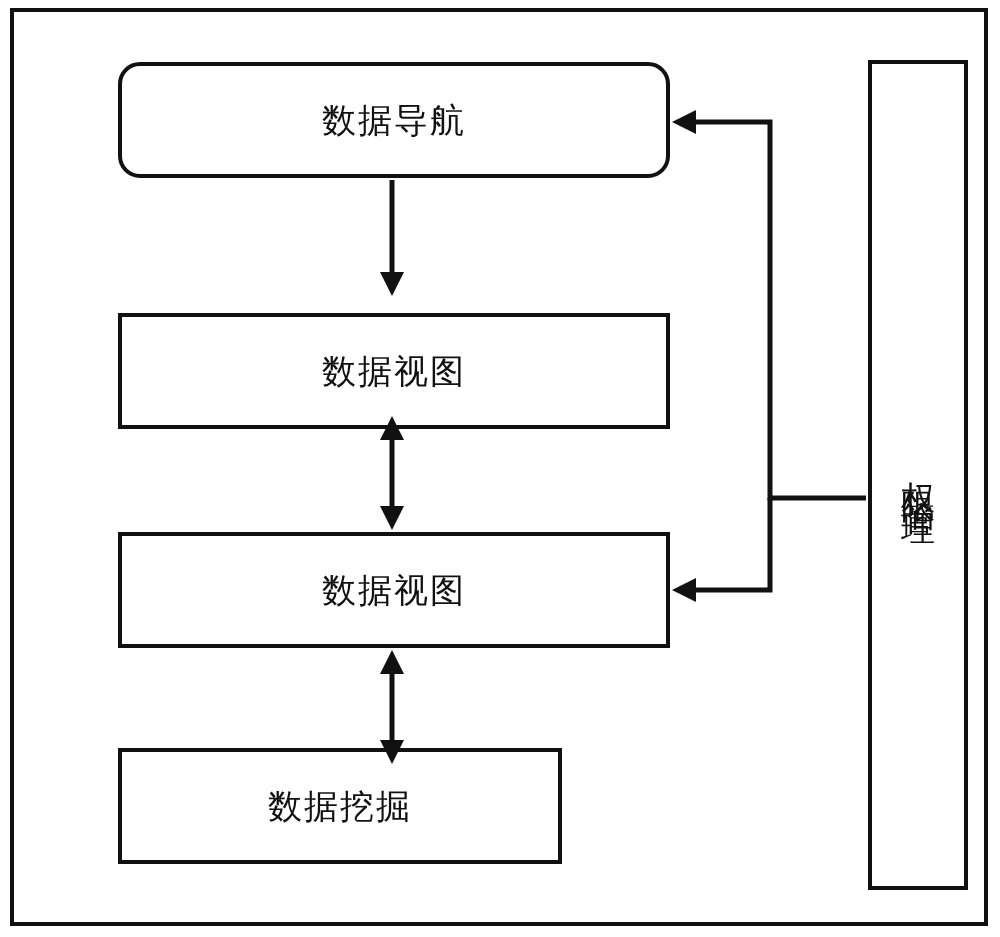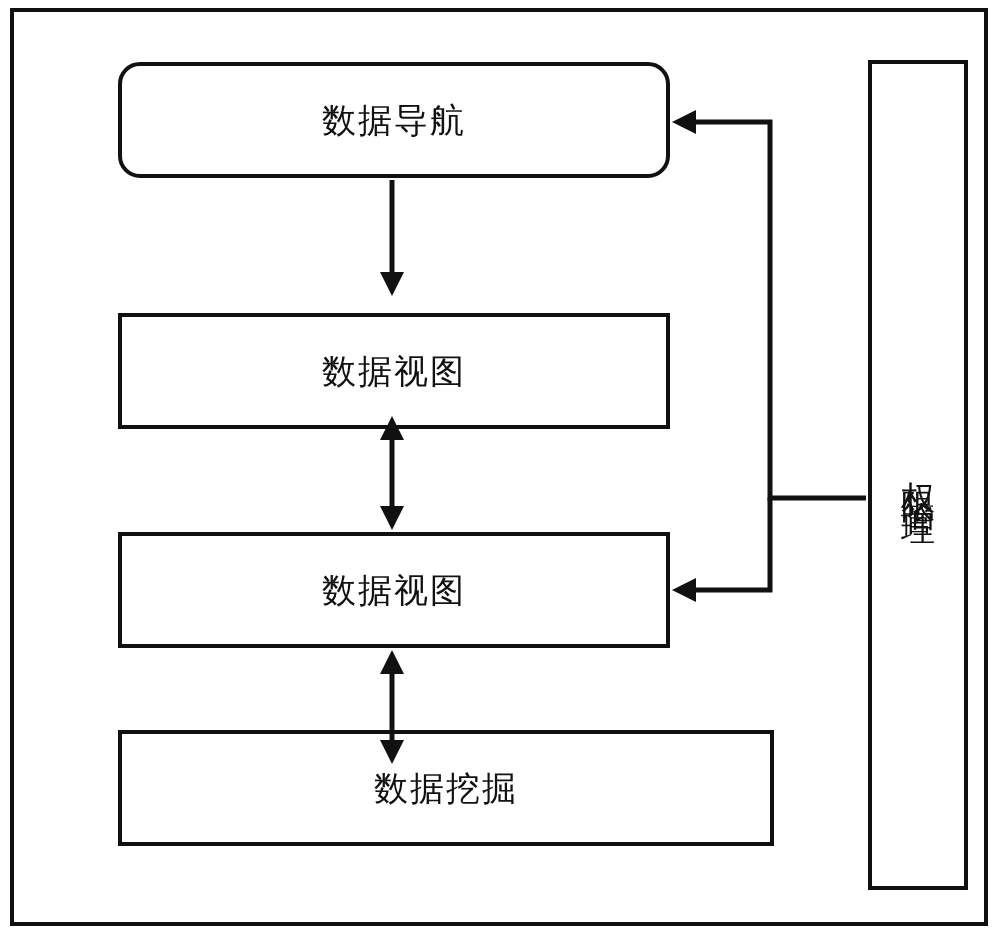--- a/index.html
+++ b/index.html
@@ -66,21 +66,21 @@
   </div>
 
   <div class="node" style="left:118px; top:298px; width:552px; height:116px;margin-top:15px;">
     <span>数据视图</span>
   </div>
 
   <div class="node" style="left:118px; top:532px; width:552px; height:116px;">
     <span>数据视图</span>
   </div>
 
-  <div class="node" style="left:118px; top:730px; width:656px; height:116px;">
+  <div class="node" style="left:118px; top:748px; width:444px; height:116px;">
     <span>数据挖掘</span>
   </div>
 
   <div class="node node-vertical" style="left:868px; top:60px; width:100px; height:830px;">
     <span>权限管理</span>
   </div>
 
   <svg class="overlay" viewBox="0 0 1000 937">
     <g stroke="#111111" stroke-width="5" fill="none" stroke-linecap="butt">
 

